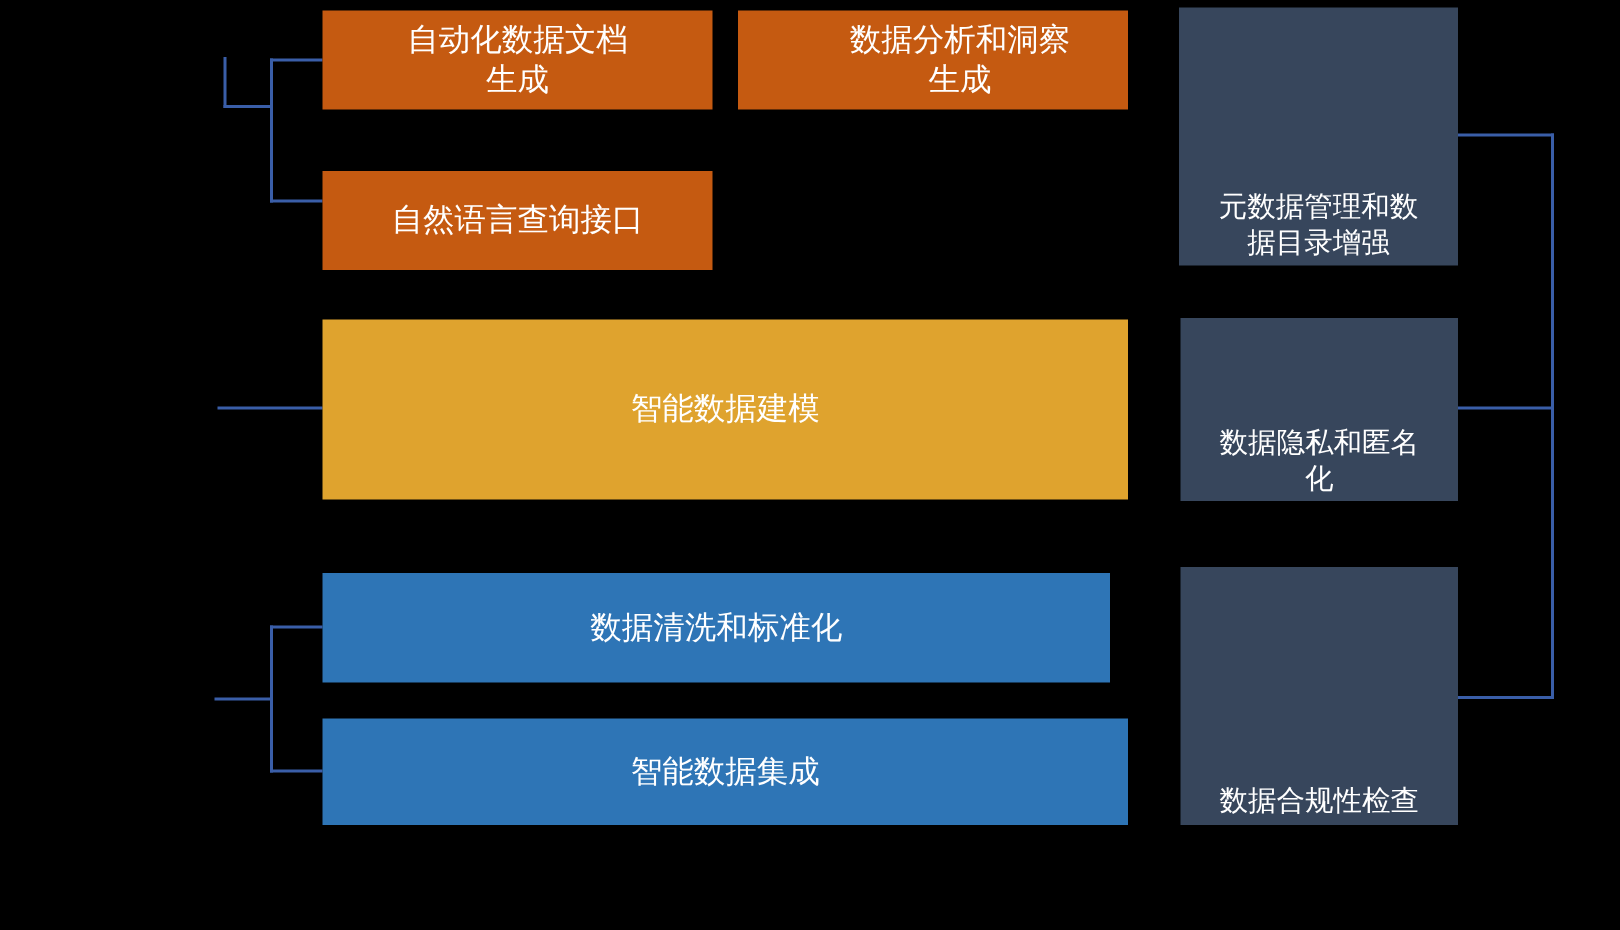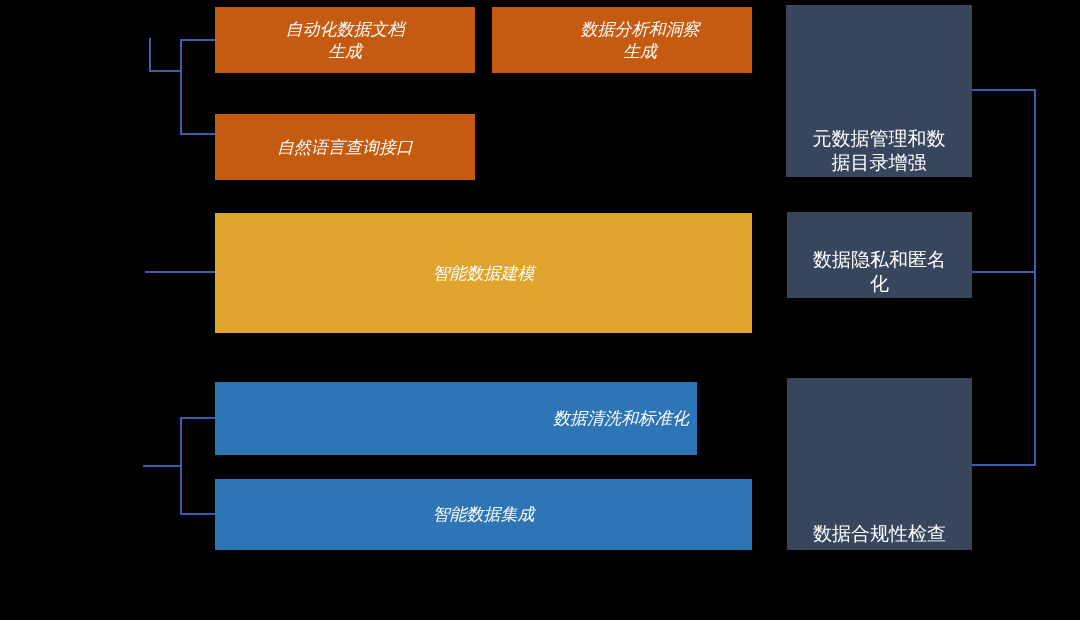--- a/index.html
+++ b/index.html
@@ -33,21 +33,21 @@
   }
   .node .label {
     white-space: pre-line;
     line-height: 1.3;
     padding: 2px 8px;
   }
   .node.orange { background: var(--orange); }
   .node.gold   { background: var(--gold); }
   .node.blue   { background: var(--blue); }
   .node.slate  { background: var(--slate); align-items: flex-end; }
-  .node.orange .label, .node.gold .label, .node.blue .label { font-size: 17px; font-style: italic; }
+  .node.orange .label, .node.gold .label, .node.blue .label { font-size: 21px; }
   .node.slate .label { font-size: 19px; }
   .conn {
     position: absolute;
     background: var(--connector);
   }
 </style>
 </head>
 <body>
 
 <div class="canvas">
@@ -79,32 +79,32 @@
 生成</span>
   </div>
   <div class="node orange" style="left:215px; top:114px; width:260px; height:66px;justify-content:center;">
     <span class="label">自然语言查询接口</span>
   </div>
 
   <div class="node slate" style="left:786px; top:5px; width:186px; height:172px;">
     <span class="label">元数据管理和数
 据目录增强</span>
   </div>
-  <div class="node slate" style="left:787px; top:212px; width:185px; height:86px;">
+  <div class="node slate" style="left:787px; top:212px; width:185px; height:122px;">
     <span class="label">数据隐私和匿名
 化</span>
   </div>
   <div class="node slate" style="left:787px; top:378px; width:185px; height:172px;font-family:Liberation Mono, monospace;">
     <span class="label">数据合规性检查</span>
   </div>
 
   <div class="node gold" style="left:215px; top:213px; width:537px; height:120px;">
     <span class="label">智能数据建模</span>
   </div>
 
-  <div class="node blue" style="left:215px; top:382px; width:482px; height:73px;justify-content:flex-end;">
+  <div class="node blue" style="left:215px; top:382px; width:525px; height:73px;">
     <span class="label">数据清洗和标准化</span>
   </div>
   <div class="node blue" style="left:215px; top:479px; width:537px; height:71px;">
     <span class="label">智能数据集成</span>
   </div>
 
 </div>
 
 </body></html>

